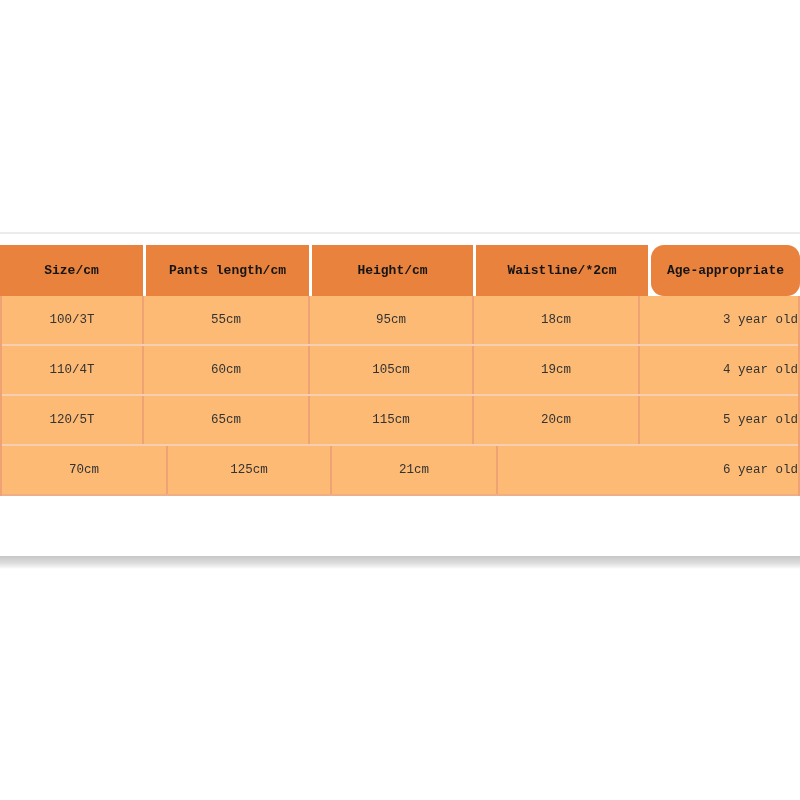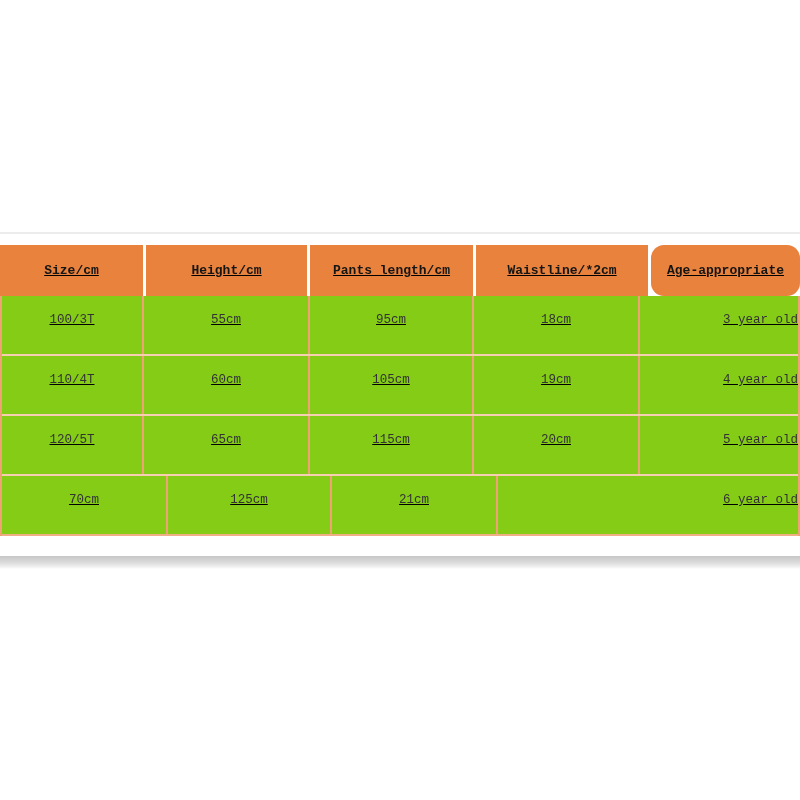--- a/index.html
+++ b/index.html
@@ -10,21 +10,21 @@
     position: relative;
     overflow: hidden;
   }
   .canvas { position: absolute; top: 0; left: 0; width: 800px; height: 800px; background: #ffffff; }
 
   .hairline {
     position: absolute; left: 0; top: 232px; width: 800px; height: 2px;
     background: #ececec;
   }
 
-  .size-table { position: absolute; left: 0; top: 245px; width: 800px; text-decoration: underline; }
+  .size-table { position: absolute; left: 0; top: 245px; width: 800px; }
 
   .thead { display: flex; gap: 3px; height: 51px; background: #ffffff; }
   .th {
     background: #e8823c;
     color: #151515;
     font-weight: bold;
     font-size: 13px;
     text-align: center;
     line-height: 51px;
     white-space: nowrap;
@@ -32,24 +32,24 @@
   }
   .c0 { width: 143px; }
   .c1 { width: 163px; }
   .c2 { width: 161px; }
   .c3 { width: 172px; }
   .c4 { width: 158px; flex: 1; border-radius: 13px; }
 
   .tbody { border-left: 2px solid #efa273; border-right: 2px solid #efa273; }
   .tr {
     display: flex;
-    height: 60px;
+    height: 50px;
     box-sizing: border-box;
     border-bottom: 2px solid #f6cfb2;
-    background: #84cc16;
+    background: #fdba74;
   }
   .tr:last-child { border-bottom: 2px solid #f0ae85; }
   .td {
     box-sizing: border-box;
     border-right: 2px solid #efa273;
     color: #333333;
     font-size: 12.5px;
     text-align: center;
     line-height: 48px;
     white-space: nowrap;
@@ -71,22 +71,22 @@
 <body>
 
 <div class="canvas">
 
   <div class="hairline"></div>
 
   <div class="size-table">
 
     <div class="thead">
       <div class="th c0">Size/cm</div>
+      <div class="th c1">Pants length/cm</div>
       <div class="th c2">Height/cm</div>
-      <div class="th c1">Pants length/cm</div>
       <div class="th c3">Waistline/*2cm</div>
       <div class="th c4">Age-appropriate</div>
     </div>
 
     <div class="tbody">
 
       <div class="tr">
         <div class="td c0">100/3T</div>
         <div class="td c1">55cm</div>
         <div class="td c2">95cm</div>

